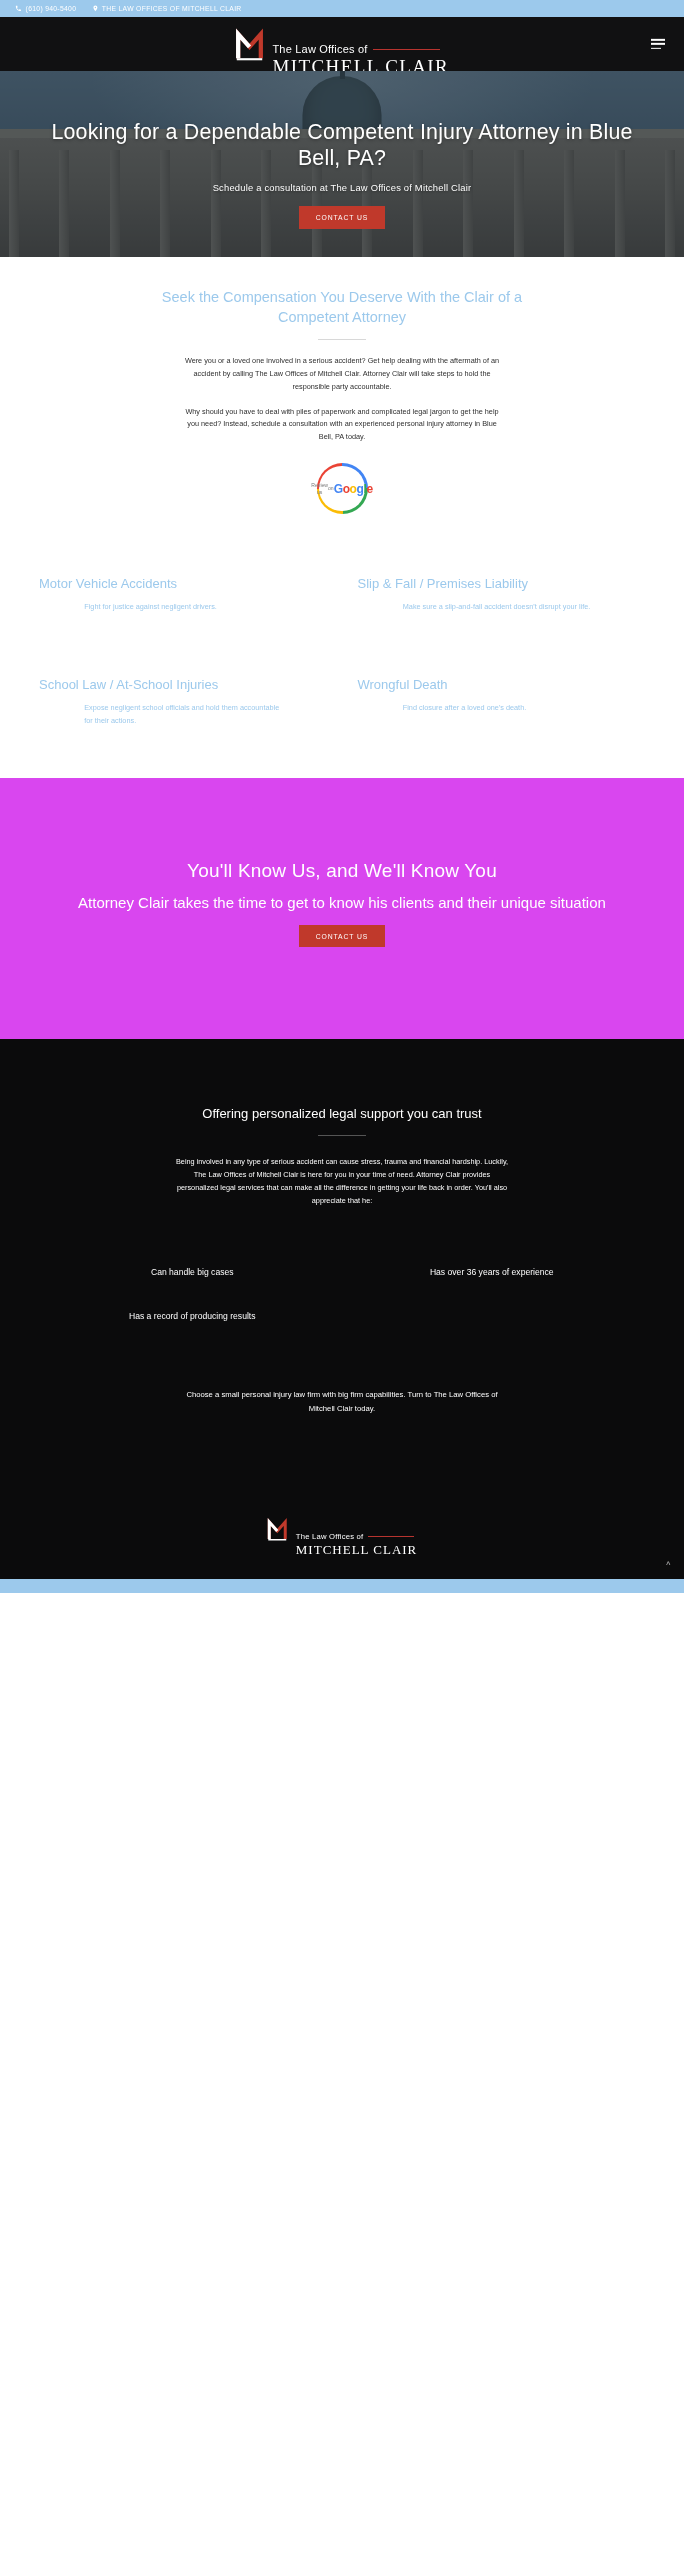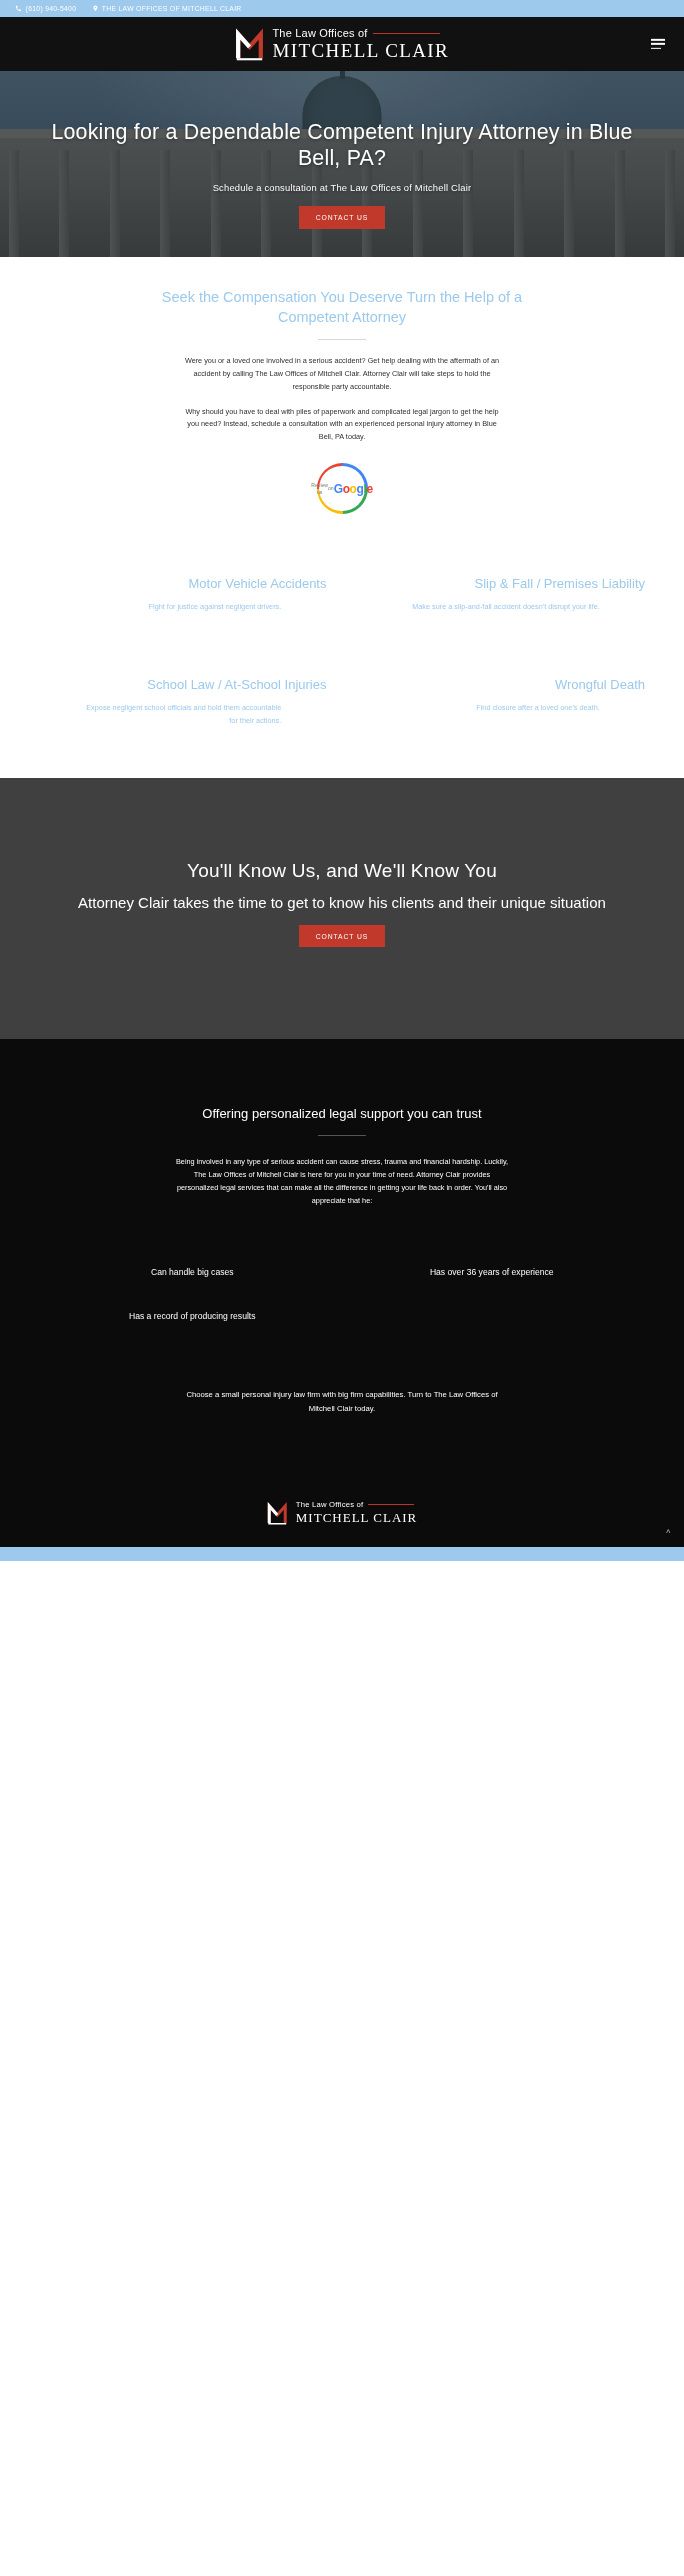--- a/index.html
+++ b/index.html
@@ -38,21 +38,21 @@
     align-items: center;
     justify-content: center;
     position: relative;
   }
   .logo-wrap {
     display: flex;
     align-items: center;
     gap: 8.6px;
   }
   .logo-mark { width: 29px; height: 34px; }
-  .logo-text { color: #ffffff; line-height: 1; }
+  .logo-text { color: #ffffff; line-height: 1; margin-top: 32px; }
   .logo-top {
     font-size: 11px;
     font-weight: 400;
     letter-spacing: 0.2px;
     display: flex;
     align-items: center;
     gap: 5.1px;
     margin-bottom: 2.6px;
   }
   .logo-rule { display: inline-block; width: 67px; height: 0.9px; background: #b8342f; }
@@ -230,41 +230,41 @@
   .gbadge .gword .y { color:#FBBC05 } .gbadge .gword .g { color:#34A853 }
 
   
   .practice {
     background: #ffffff;
     padding: 62px 39px 51px;
     display: grid;
     grid-template-columns: 1fr 1fr;
     row-gap: 63px;
     column-gap: 31px;
-    text-align: right;
+    text-align: left;
   }
   .pa-title {
     color: #9cc9ec;
     font-size: 13px;
     font-weight: 400;
     line-height: 1.3;
   }
   .pa-desc {
     color: #9cc9ec;
     font-size: 7.3px;
     line-height: 1.7;
     margin-top: 8.6px;
     max-width: 197px;
     margin-left: auto;
     margin-right: auto;
   }
 
   
   .cta-grey {
-    background: #404040;
+    background: #d946ef;
     text-align: center;
     padding: 82px 34px 92px;
     color: #ffffff;
   }
   .cta-grey h2 {
     font-size: 19px;
     font-weight: 400;
     letter-spacing: 0.2px;
   }
   .cta-grey p {
@@ -400,21 +400,21 @@
   </div>
   <div class="hero-overlay"></div>
   <div class="hero-content">
     <h1 class="hero-title">Looking for a Dependable Competent Injury Attorney in Blue Bell, PA?</h1>
     <p class="hero-sub">Schedule a consultation at The Law Offices of Mitchell Clair</p>
     <button class="btn-red">CONTACT US</button>
   </div>
 </div>
 
 <div class="intro">
-  <h2>Seek the Compensation You Deserve Turn the Help of a Competent Attorney</h2>
+  <h2>Seek the Compensation You Deserve With the Clair of a Competent Attorney</h2>
   <div class="divider"></div>
   <p>Were you or a loved one involved in a serious accident? Get help dealing with the aftermath of an accident by calling The Law Offices of Mitchell Clair. Attorney Clair will take steps to hold the responsible party accountable.</p>
   <p>Why should you have to deal with piles of paperwork and complicated legal jargon to get the help you need? Instead, schedule a consultation with an experienced personal injury attorney in Blue Bell, PA today.</p>
 
   <div class="gbadge">
     <div class="ring"></div>
     <div class="inner">
       <span class="rv">Review us</span>
       <span class="rv">on</span>
       <span class="gword"><span class="b">G</span><span class="r">o</span><span class="y">o</span><span class="b">g</span><span class="g">l</span><span class="r">e</span></span>

